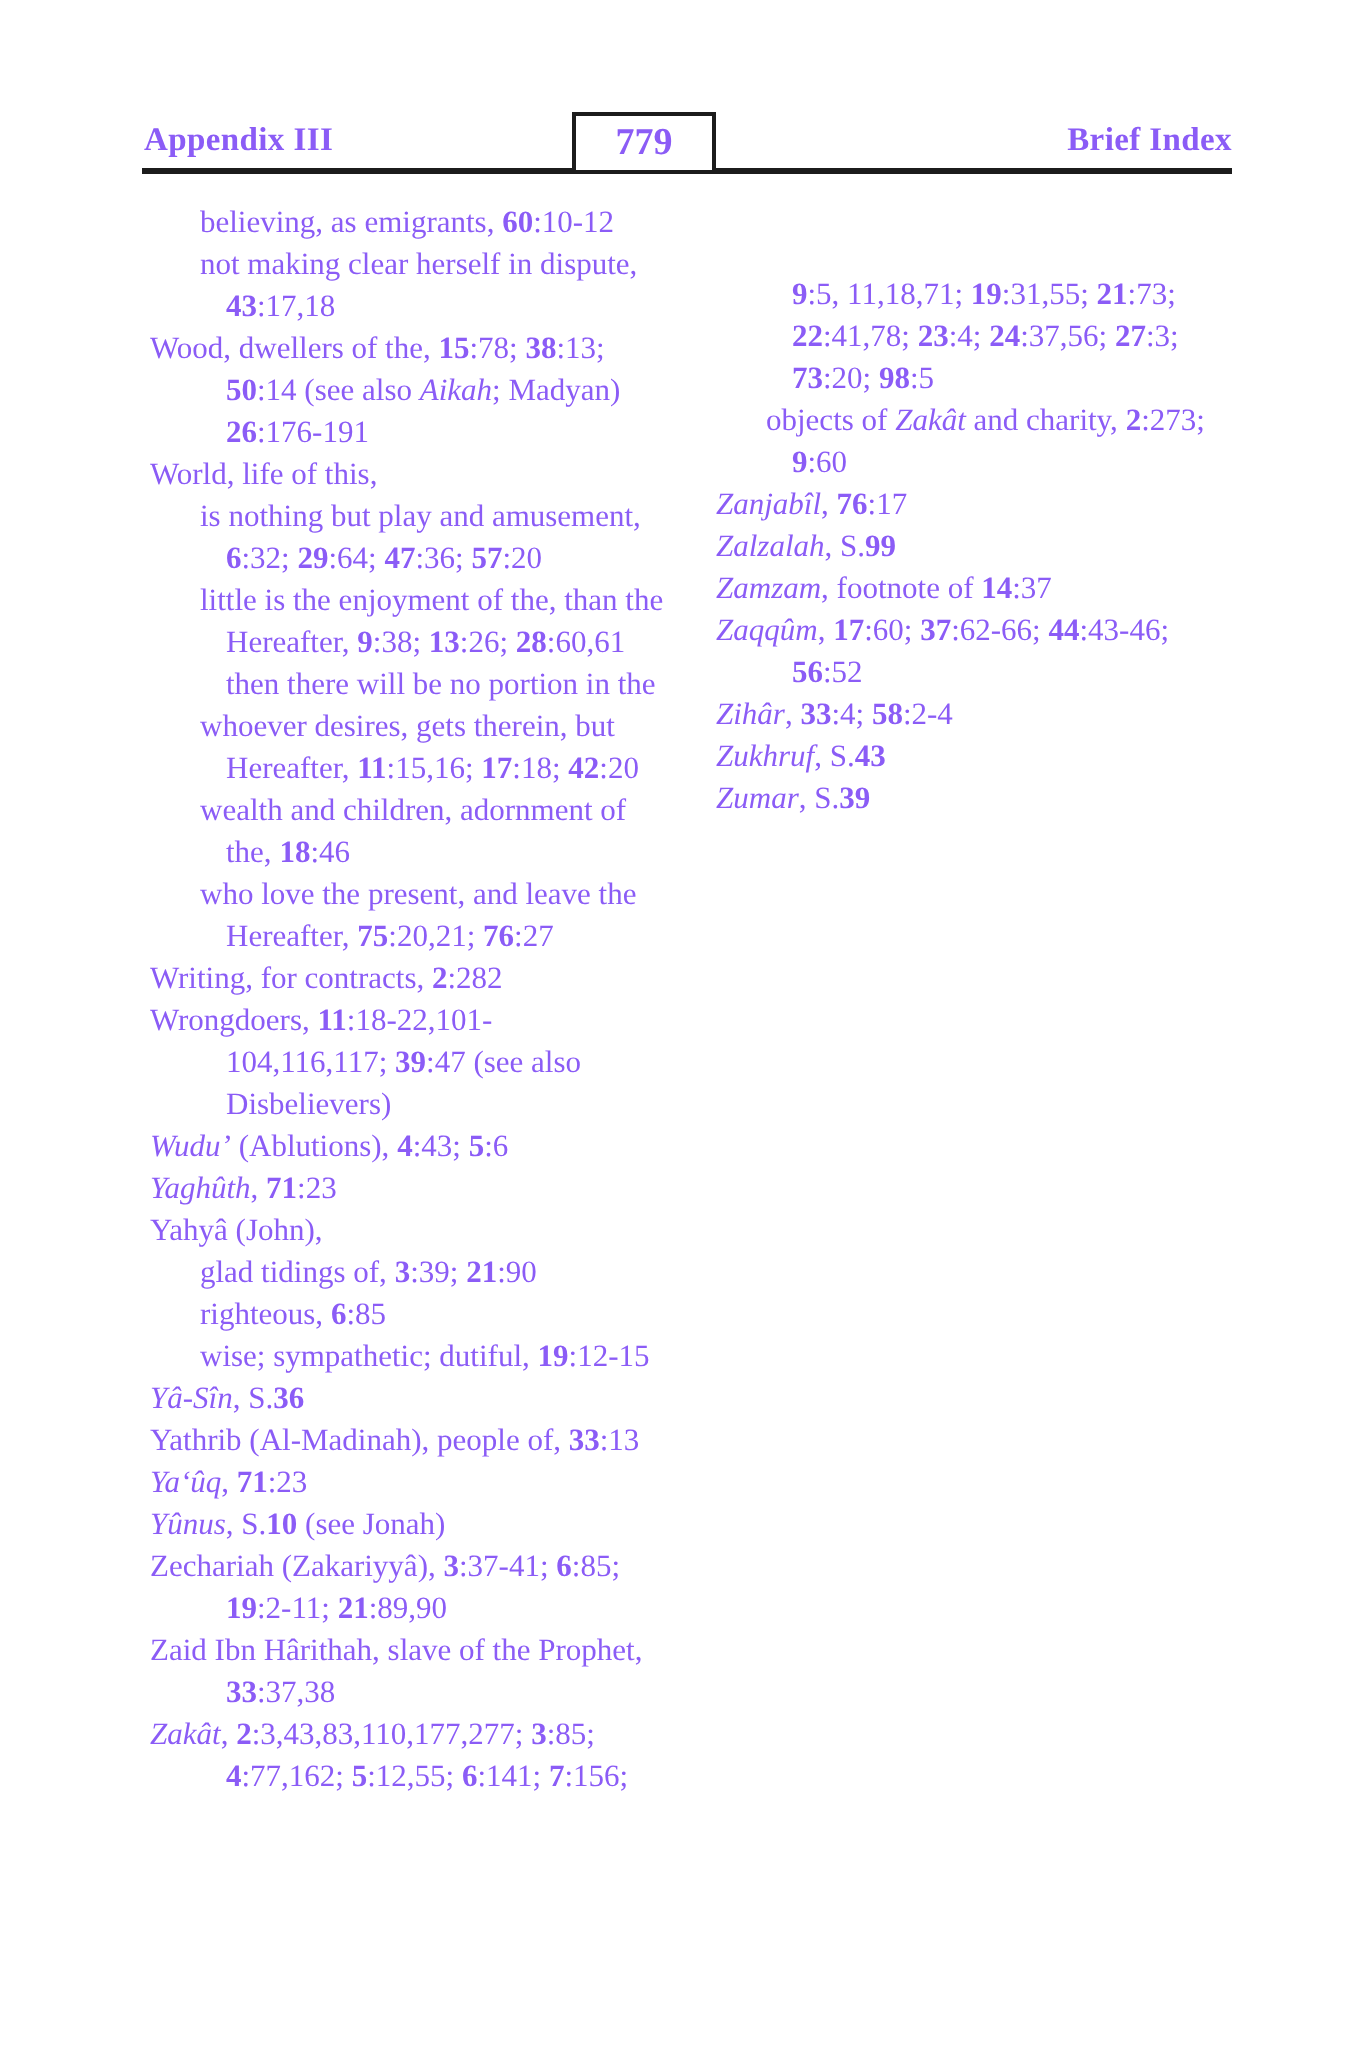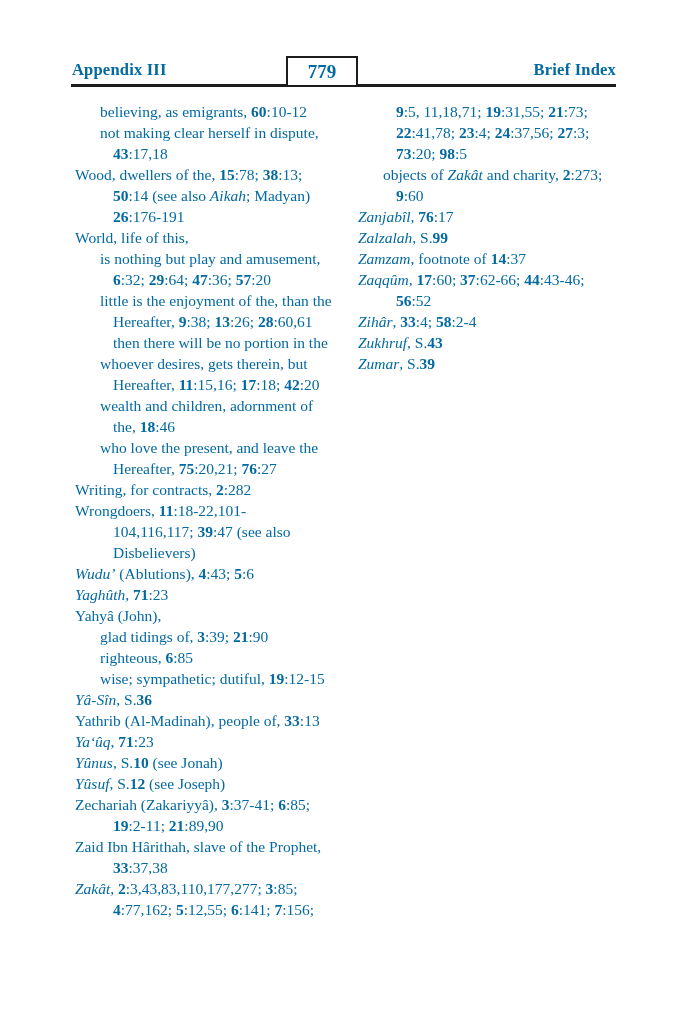--- a/index.html
+++ b/index.html
@@ -6,21 +6,21 @@
     margin: 0;
     padding: 0;
     background: #ffffff;
   }
   .page {
     position: relative;
     width: 683px;
     height: 1024px;
     background: #ffffff;
     font-family: "Liberation Serif", "DejaVu Serif", serif;
-    color: #0369a1;
+    color: #8b5cf6;
     overflow: hidden;
   }
 
   
   .page-header {
     position: absolute;
     left: 71px;
     top: 58px;
     width: 545px;
     height: 26px;
@@ -59,21 +59,21 @@
   }
 
   
   .col {
     position: absolute;
     top: 101px;
     font-size: 15.5px;
     line-height: 21px;
   }
   .col-left  { left: 75px;  width: 292px; }
-  .col-right { left: 358px; width: 286px; }
+  .col-right { left: 358px; width: 286px; margin-top: 36px; }
 
   .line { white-space: nowrap; }
   .line.i1 { padding-left: 25px; }
   .line.i2 { padding-left: 38px; }
 
   .line b { font-weight: bold; }
   .line i { font-style: italic; }
 </style>
 </head>
 <body>
@@ -115,21 +115,20 @@
         <div class="line i0"><i>Wudu’</i> (Ablutions), <b>4</b>:43; <b>5</b>:6</div>
         <div class="line i0"><i>Yaghûth</i>, <b>71</b>:23</div>
         <div class="line i0">Yahyâ (John),</div>
         <div class="line i1">glad tidings of, <b>3</b>:39; <b>21</b>:90</div>
         <div class="line i1">righteous, <b>6</b>:85</div>
         <div class="line i1">wise; sympathetic; dutiful, <b>19</b>:12-15</div>
         <div class="line i0"><i>Yâ-Sîn</i>, S.<b>36</b></div>
         <div class="line i0">Yathrib (Al-Madinah), people of, <b>33</b>:13</div>
         <div class="line i0"><i>Ya‘ûq</i>, <b>71</b>:23</div>
         <div class="line i0"><i>Yûnus</i>, S.<b>10</b> (see Jonah)</div>
-        <div class="line i0"><i>Yûsuf</i>, S.<b>12</b> (see Joseph)</div>
         <div class="line i0">Zechariah (Zakariyyâ), <b>3</b>:37-41; <b>6</b>:85;</div>
         <div class="line i2"><b>19</b>:2-11; <b>21</b>:89,90</div>
         <div class="line i0">Zaid Ibn Hârithah, slave of the Prophet,</div>
         <div class="line i2"><b>33</b>:37,38</div>
         <div class="line i0"><i>Zakât</i>, <b>2</b>:3,43,83,110,177,277; <b>3</b>:85;</div>
         <div class="line i2"><b>4</b>:77,162; <b>5</b>:12,55; <b>6</b>:141; <b>7</b>:156;</div>
       </div>
     <div class="col col-right">
         <div class="line i2"><b>9</b>:5, 11,18,71; <b>19</b>:31,55; <b>21</b>:73;</div>
         <div class="line i2"><b>22</b>:41,78; <b>23</b>:4; <b>24</b>:37,56; <b>27</b>:3;</div>

